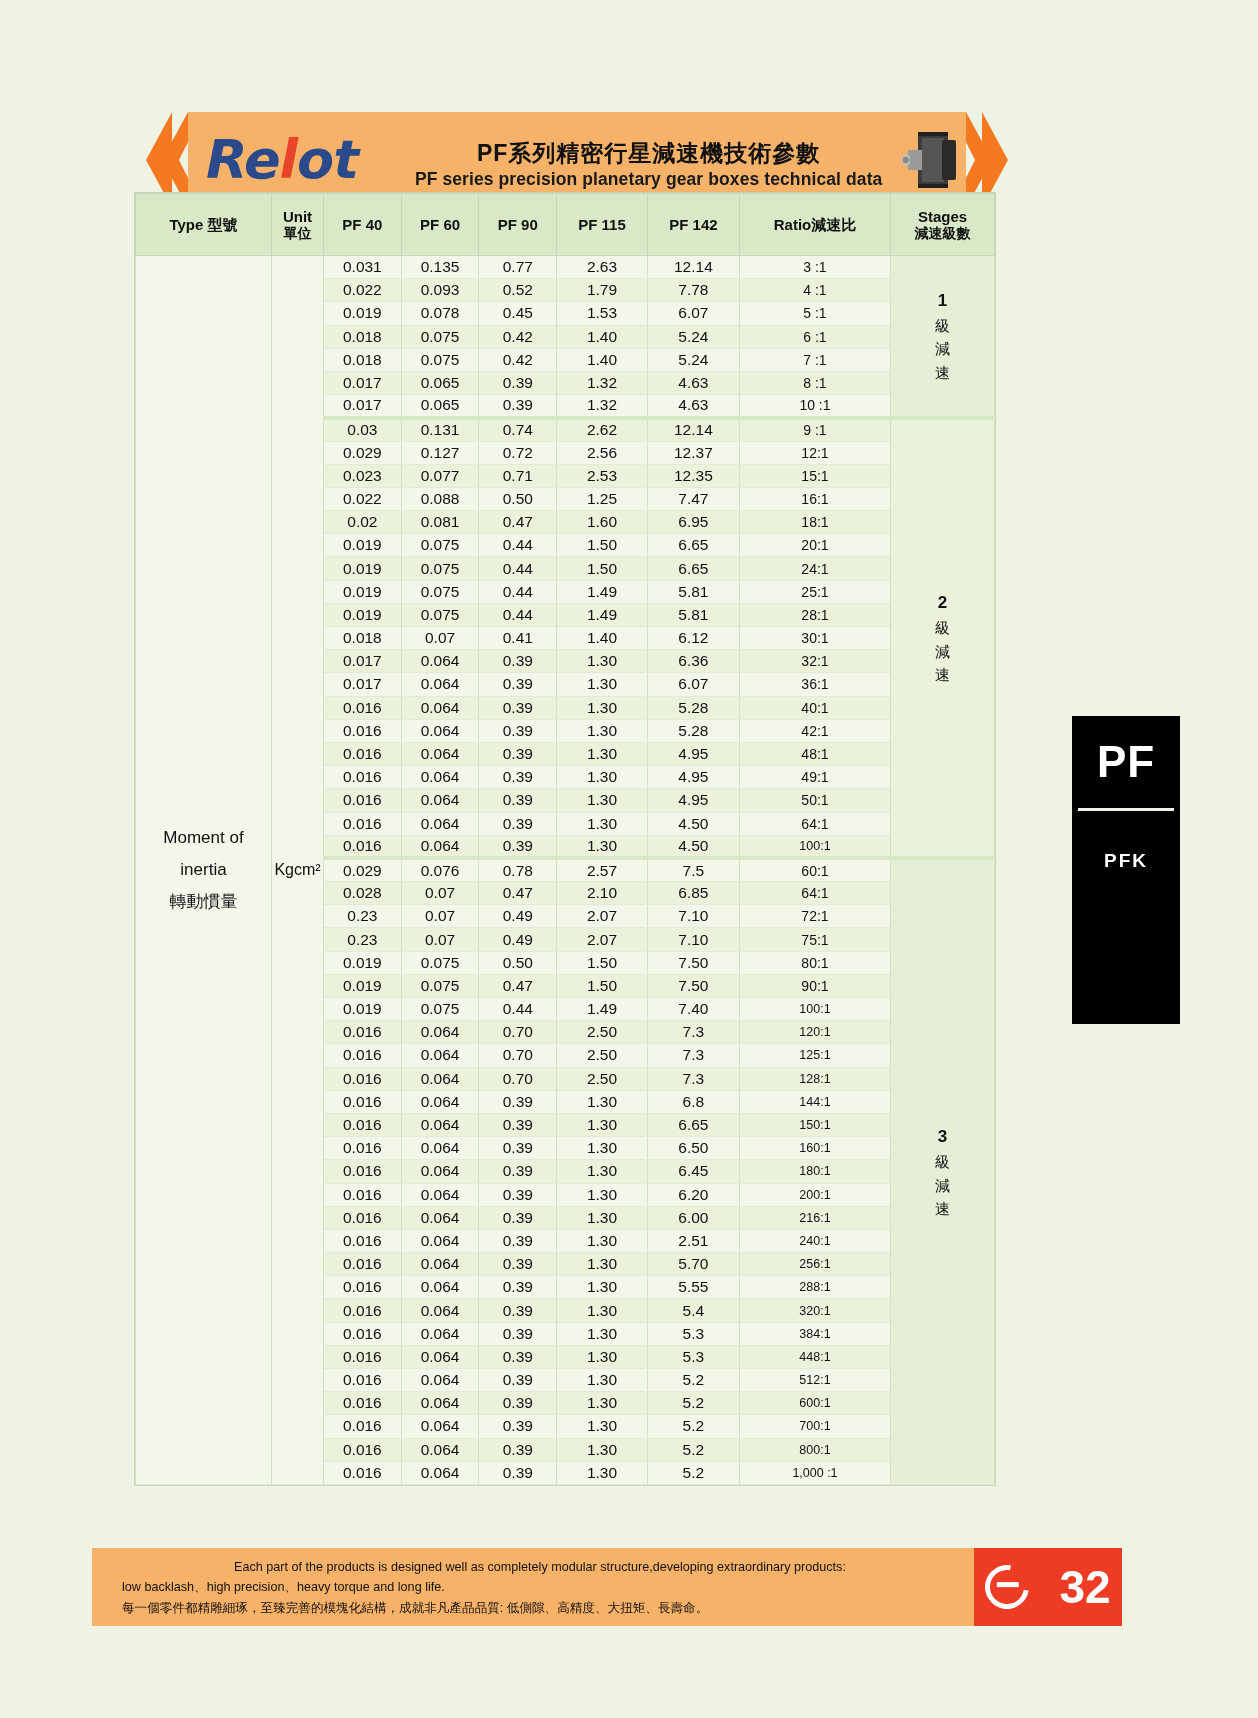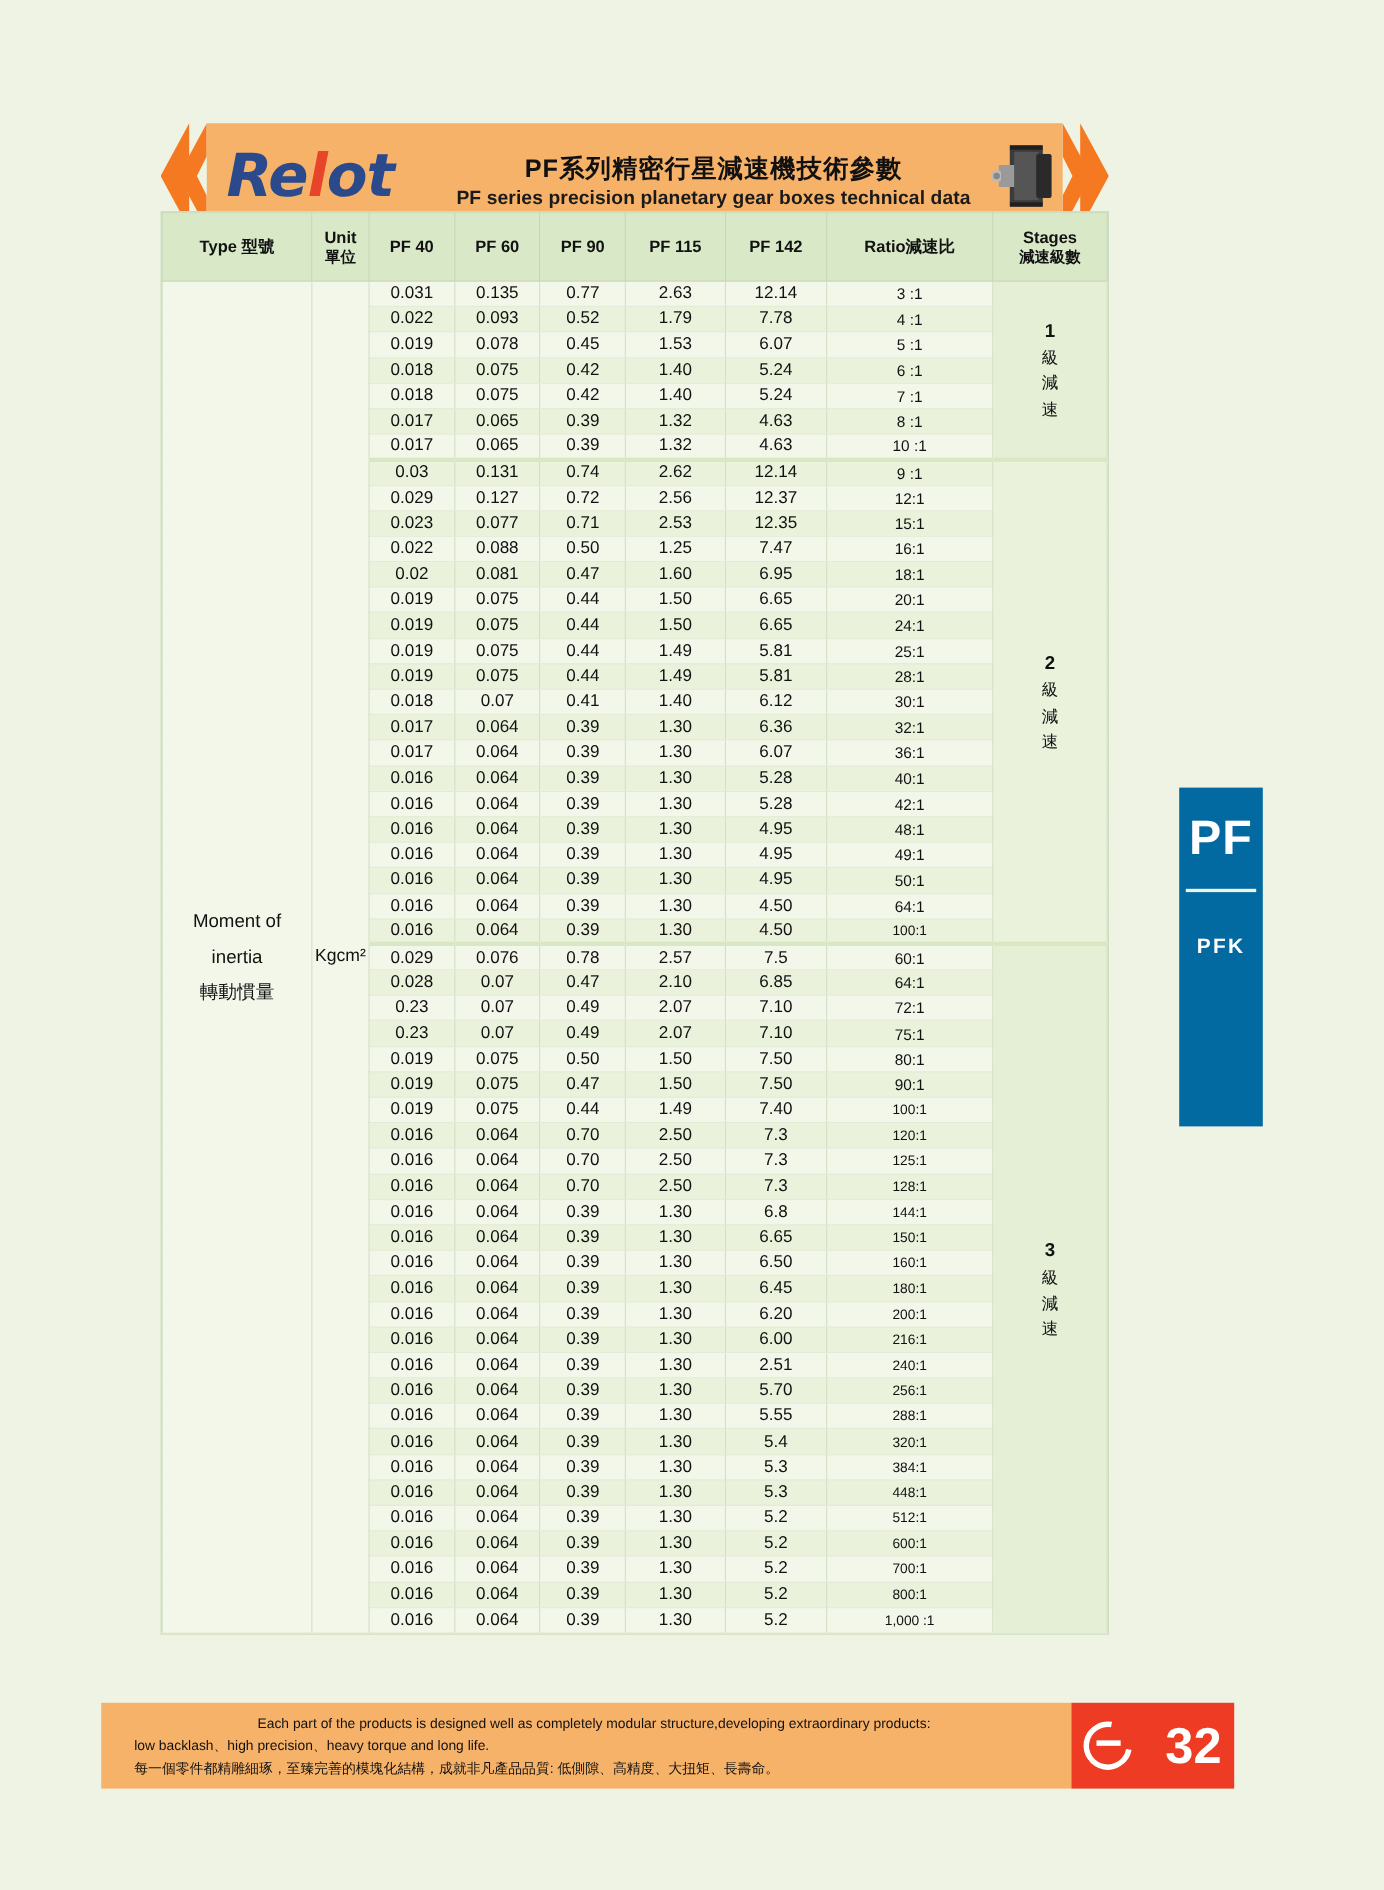--- a/index.html
+++ b/index.html
@@ -76,22 +76,22 @@
     width: 74px;
     display: flex;
     align-items: center;
     justify-content: center;
   }
 
   
   #side-tab {
     position: absolute;
     left: 1072px; top: 716px;
-    width: 76px; height: 308px;
-    background: #0369a1;
+    width: 108px; height: 308px;
+    background: #000000;
   }
   #side-pf {
     height: 92px;
     display: flex; align-items: center; justify-content: center;
     color: #fff;
     font-size: 44px; font-weight: bold;
     letter-spacing: 1px;
   }
   #side-sep { height: 3px; background: #eef3e4; margin: 0 6px; }
   #side-pfk {
@@ -101,21 +101,21 @@
   }
   #side-series {
     height: 108px;
     display: flex; align-items: center; justify-content: center;
     color: #fff; font-size: 17px; font-weight: bold; letter-spacing: 2px;
   }
 
   
   #table-wrap {
     position: absolute;
-    left: 146px; top: 192px;
+    left: 134px; top: 192px;
     width: 862px;
     border: 1px solid #c6d6b6;
     background: #f2f7e8;
   }
   table { border-collapse: collapse; width: 100%; }
 
   thead th {
     background: #d9e9c8;
     border: 1px solid #c6d6b6;
     color: #111;

